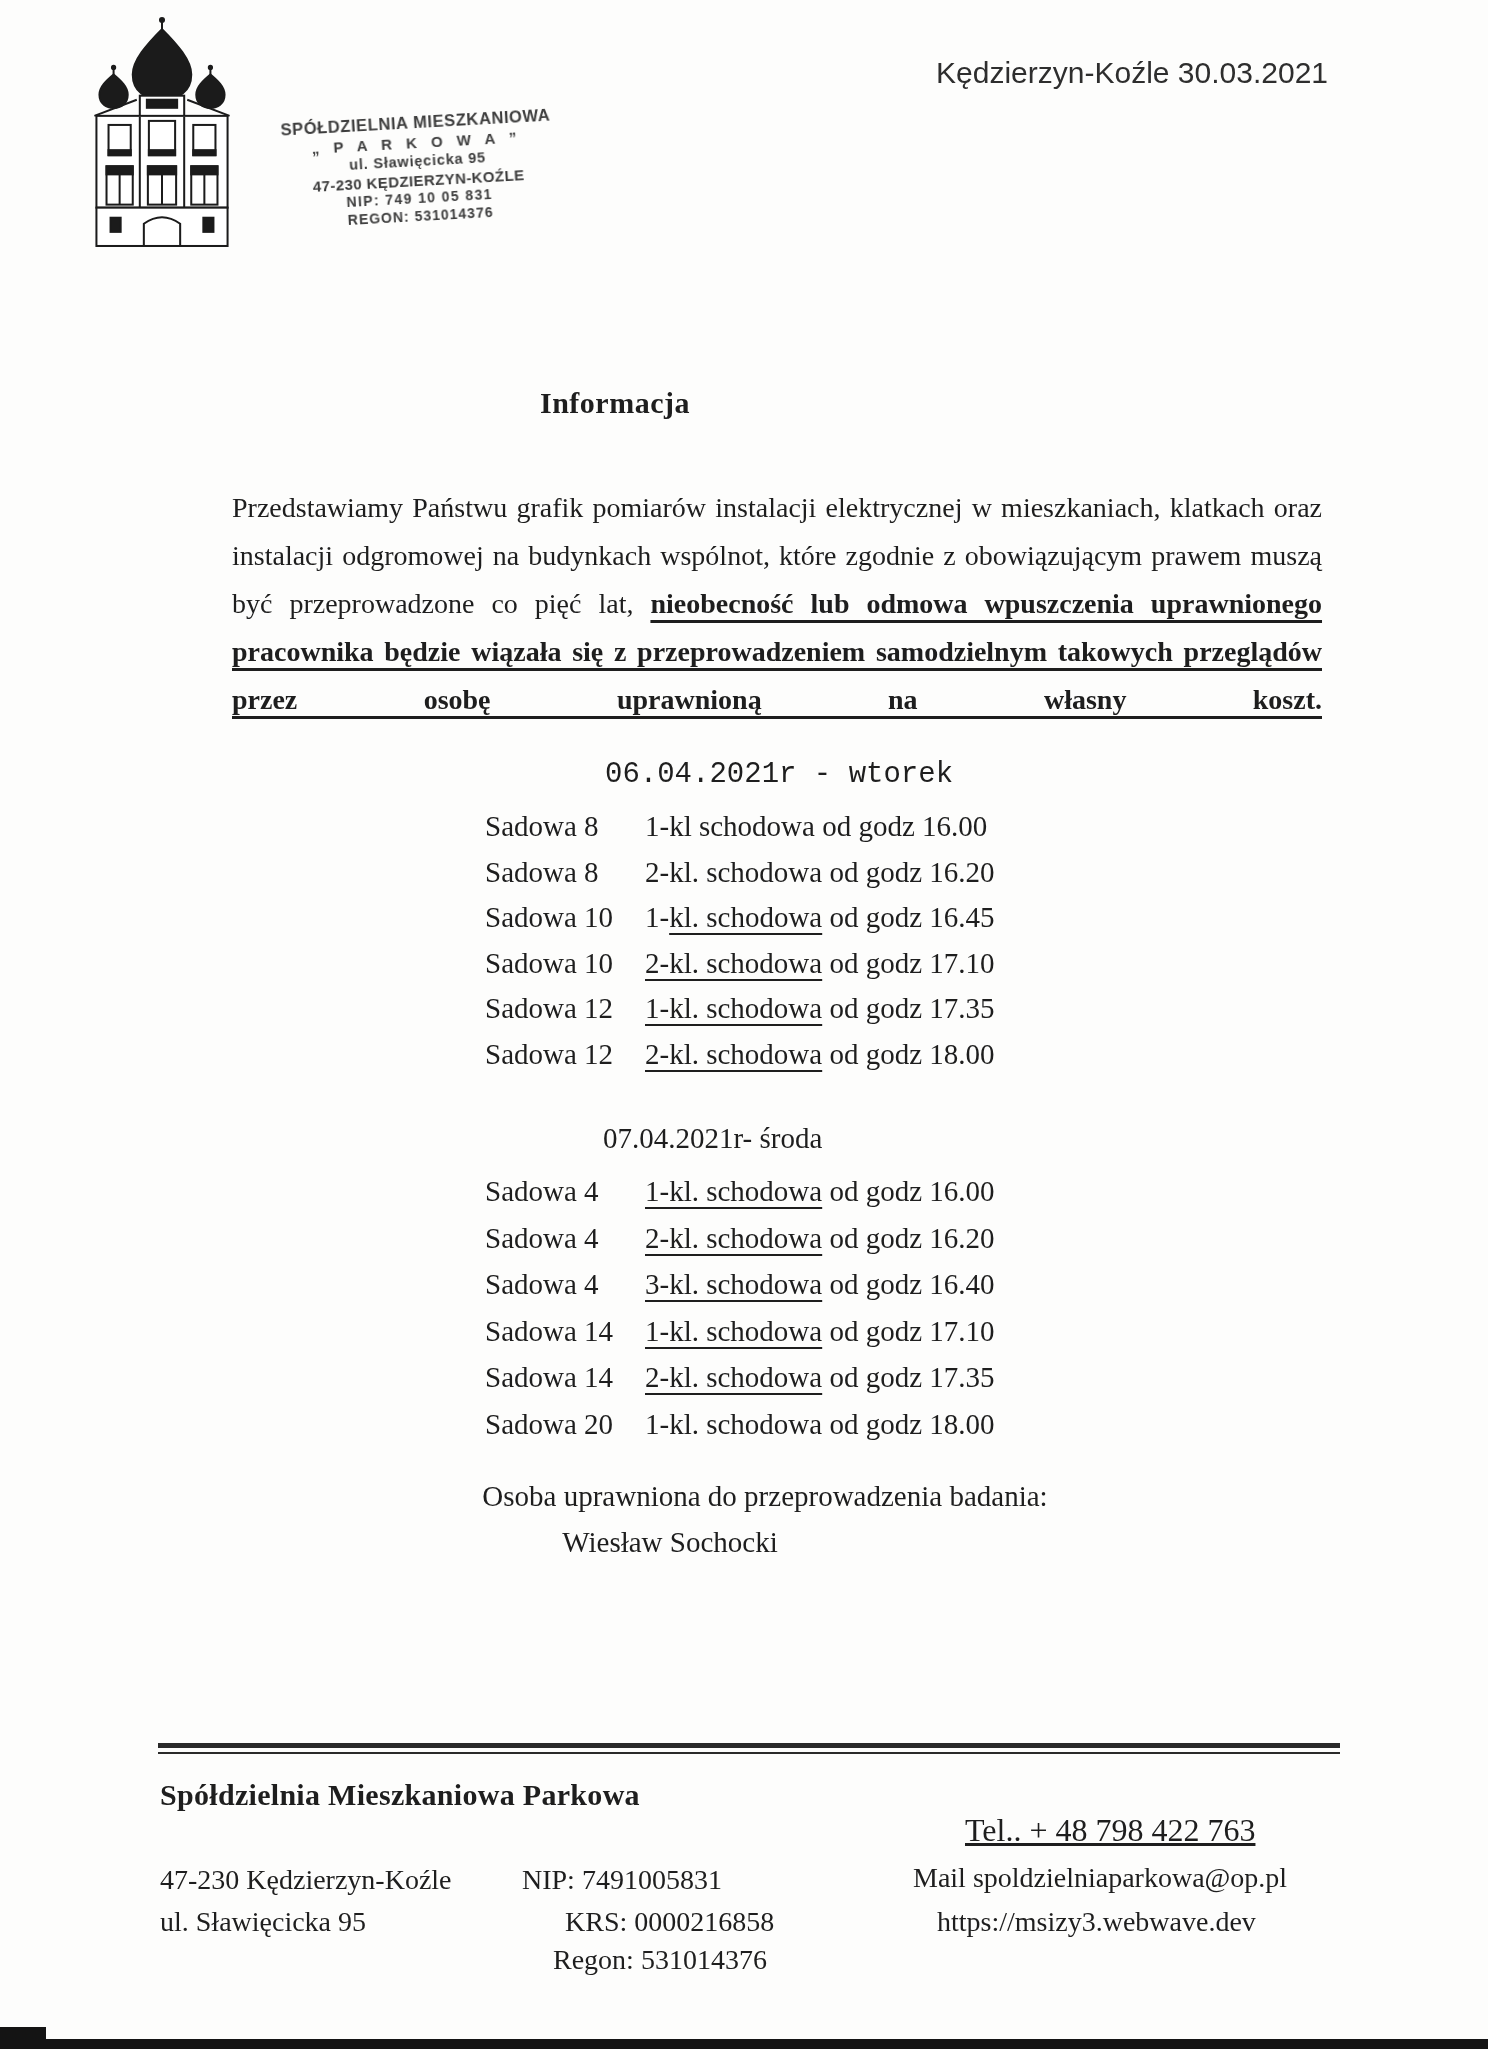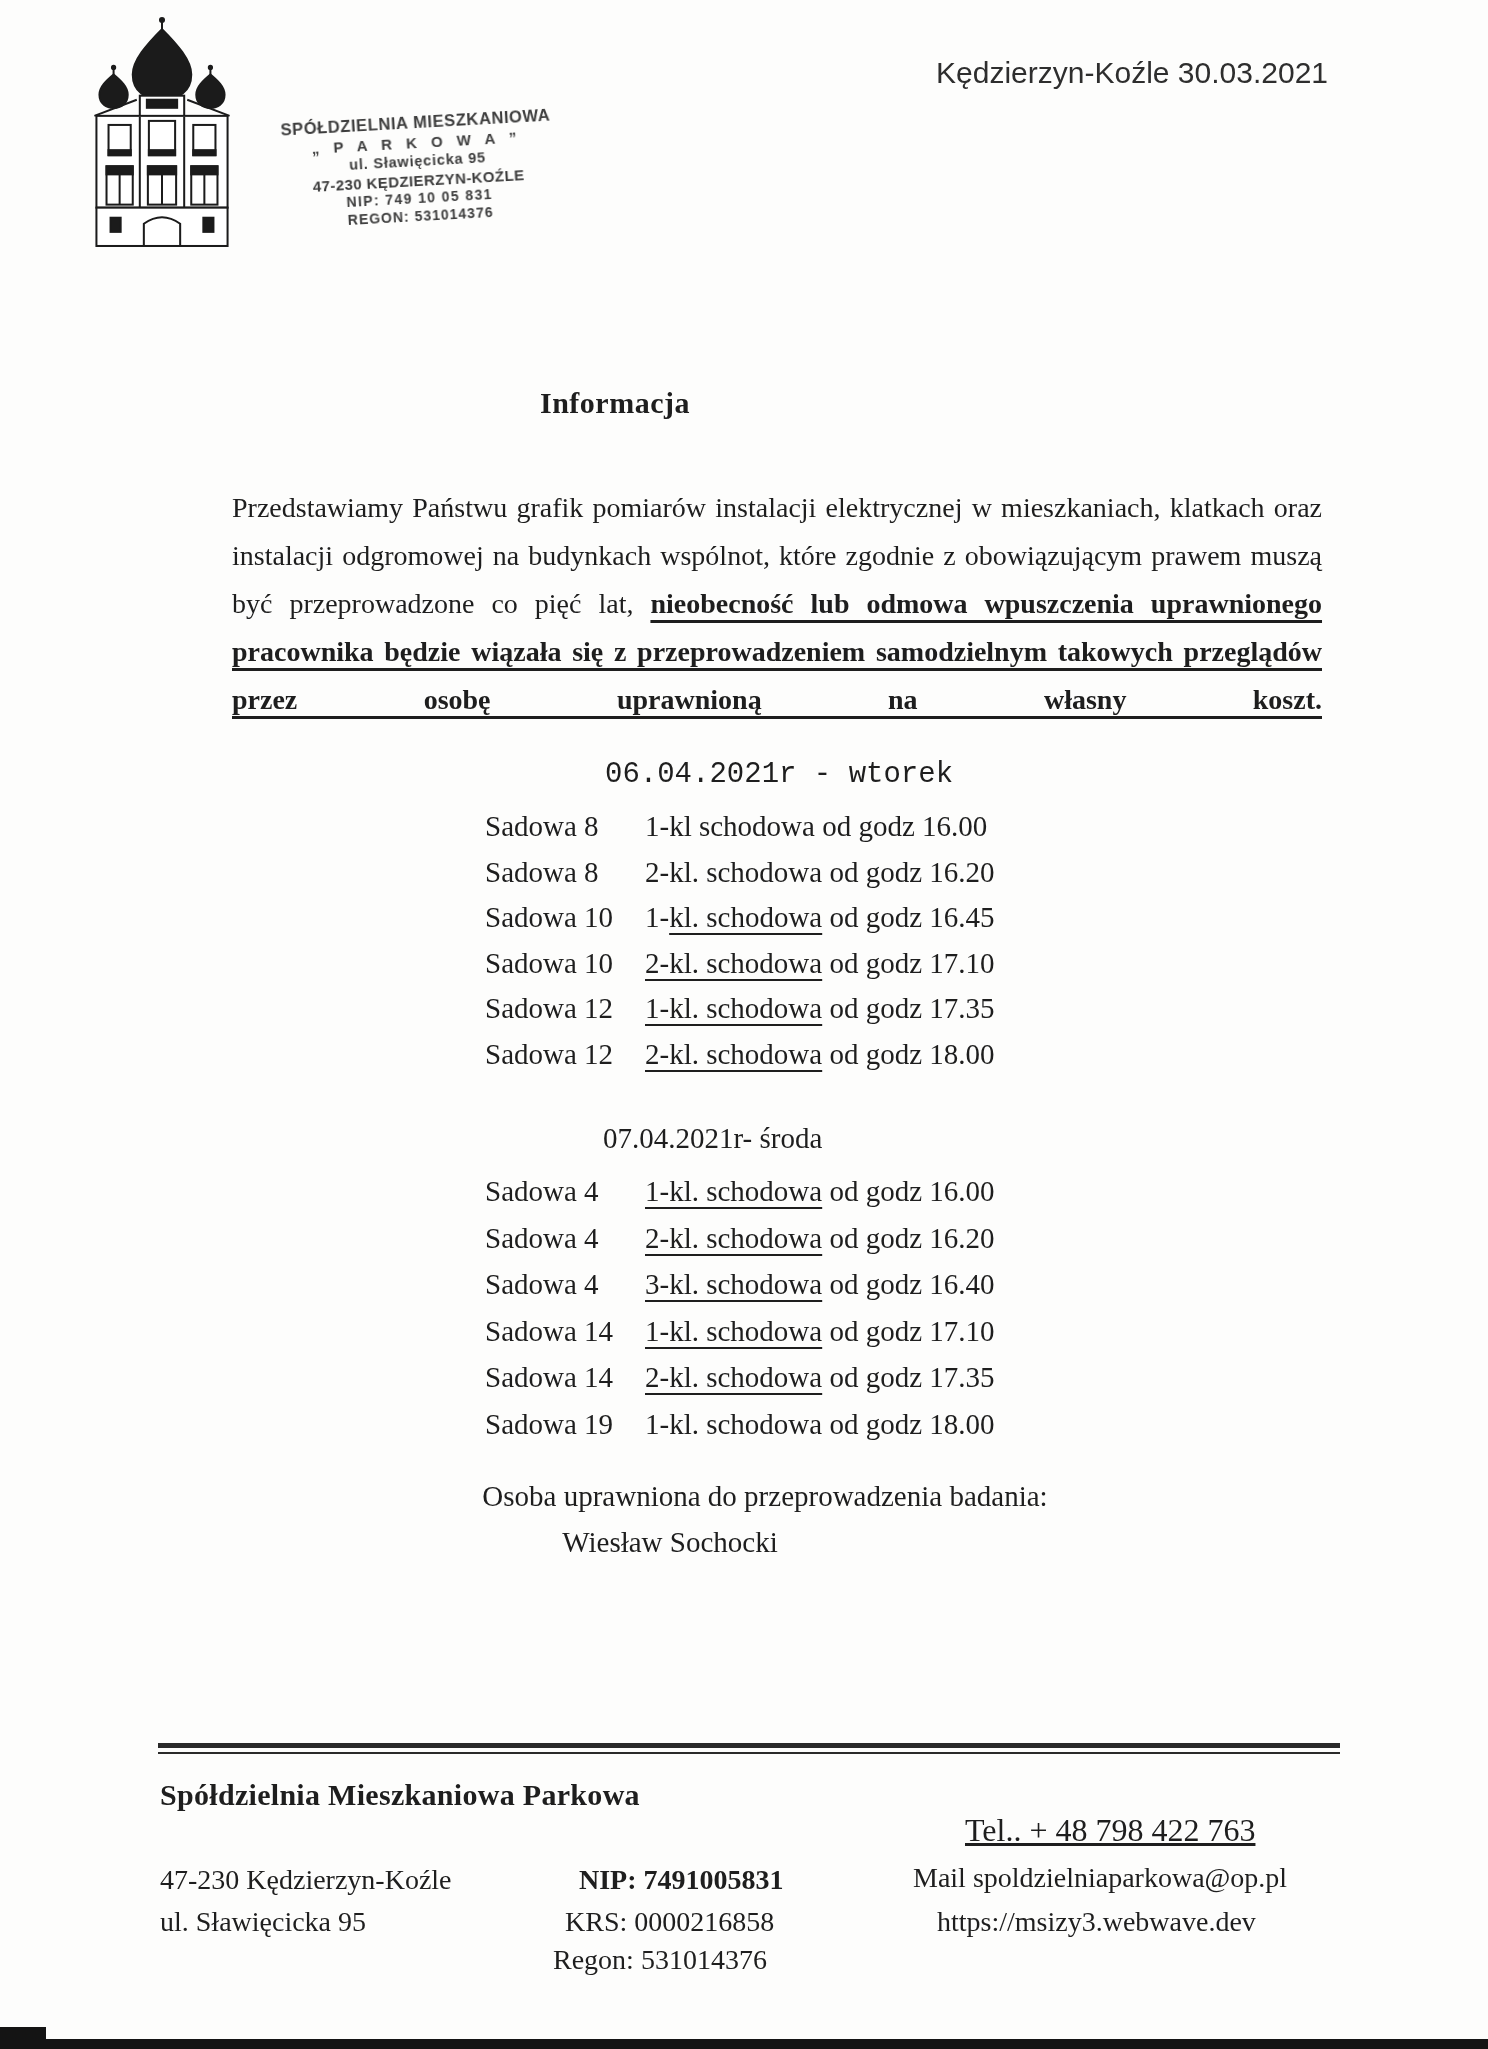--- a/index.html
+++ b/index.html
@@ -38,21 +38,21 @@
   .sig1{position:absolute;left:420px;top:1480px;width:690px;text-align:center;font-size:29px;}
   .sig2{position:absolute;left:420px;top:1526px;width:500px;text-align:center;font-size:29px;}
 
   
   .rule-thick{position:absolute;left:158px;top:1743px;width:1182px;height:5px;background:#2a2a2a;}
   .rule-thin{position:absolute;left:158px;top:1752px;width:1182px;height:2px;background:#2a2a2a;}
   .f-org{position:absolute;left:160px;top:1778px;font-size:30px;font-weight:bold;letter-spacing:.3px;}
   .f-tel{position:absolute;left:965px;top:1812px;font-size:32px;text-decoration:underline;}
   .f-a1{position:absolute;left:160px;top:1864px;font-size:28px;}
   .f-a2{position:absolute;left:160px;top:1906px;font-size:28px;}
-  .f-nip{position:absolute;left:579px;top:1864px;font-size:28px;font-weight:bold;}
+  .f-nip{position:absolute;left:522px;top:1864px;font-size:28px;}
   .f-krs{position:absolute;left:553px;top:1906px;font-size:28px;margin-left:12px;}
   .f-regon{position:absolute;left:553px;top:1944px;font-size:28px;}
   .f-mail{position:absolute;left:913px;top:1862px;font-size:28px;}
   .f-web{position:absolute;left:913px;top:1906px;font-size:28px;margin-left:24px;}
 
   
   .scan-bar{position:absolute;left:0;bottom:0;width:1488px;height:10px;background:#141414;}
   .scan-chip{position:absolute;left:0;bottom:7px;width:46px;height:15px;background:#141414;}
 </style>
 </head>
@@ -135,21 +135,21 @@
     <div class="srow"><span class="street">Sadowa 12</span><span><span></span><span class="und">2-kl. schodowa</span><span> od godz 18.00</span></span></div>
   </div>
 
   <div class="sched sched2" style="top:1116px;">
     <div class="sched-header" style="margin-left:118px;">07.04.2021r- środa</div>
     <div class="srow"><span class="street">Sadowa 4</span><span><span></span><span class="und">1-kl. schodowa</span><span> od godz 16.00</span></span></div>
     <div class="srow"><span class="street">Sadowa 4</span><span><span></span><span class="und">2-kl. schodowa</span><span> od godz 16.20</span></span></div>
     <div class="srow"><span class="street">Sadowa 4</span><span><span></span><span class="und">3-kl. schodowa</span><span> od godz 16.40</span></span></div>
     <div class="srow"><span class="street">Sadowa 14</span><span><span></span><span class="und">1-kl. schodowa</span><span> od godz 17.10</span></span></div>
     <div class="srow"><span class="street">Sadowa 14</span><span><span></span><span class="und">2-kl. schodowa</span><span> od godz 17.35</span></span></div>
-    <div class="srow"><span class="street">Sadowa 19</span><span><span>1-kl. schodowa</span><span class="und"></span><span> od godz 18.00</span></span></div>
+    <div class="srow"><span class="street">Sadowa 20</span><span><span>1-kl. schodowa</span><span class="und"></span><span> od godz 18.00</span></span></div>
   </div>
 
   <div class="sig1">Osoba uprawniona do przeprowadzenia badania:</div>
   <div class="sig2">Wiesław Sochocki</div>
 
   <div class="rule-thick"></div>
   <div class="rule-thin"></div>
   <div class="f-org">Spółdzielnia Mieszkaniowa Parkowa</div>
   <div class="f-tel">Tel.. + 48 798 422 763</div>
   <div class="f-a1">47-230 Kędzierzyn-Koźle</div>

